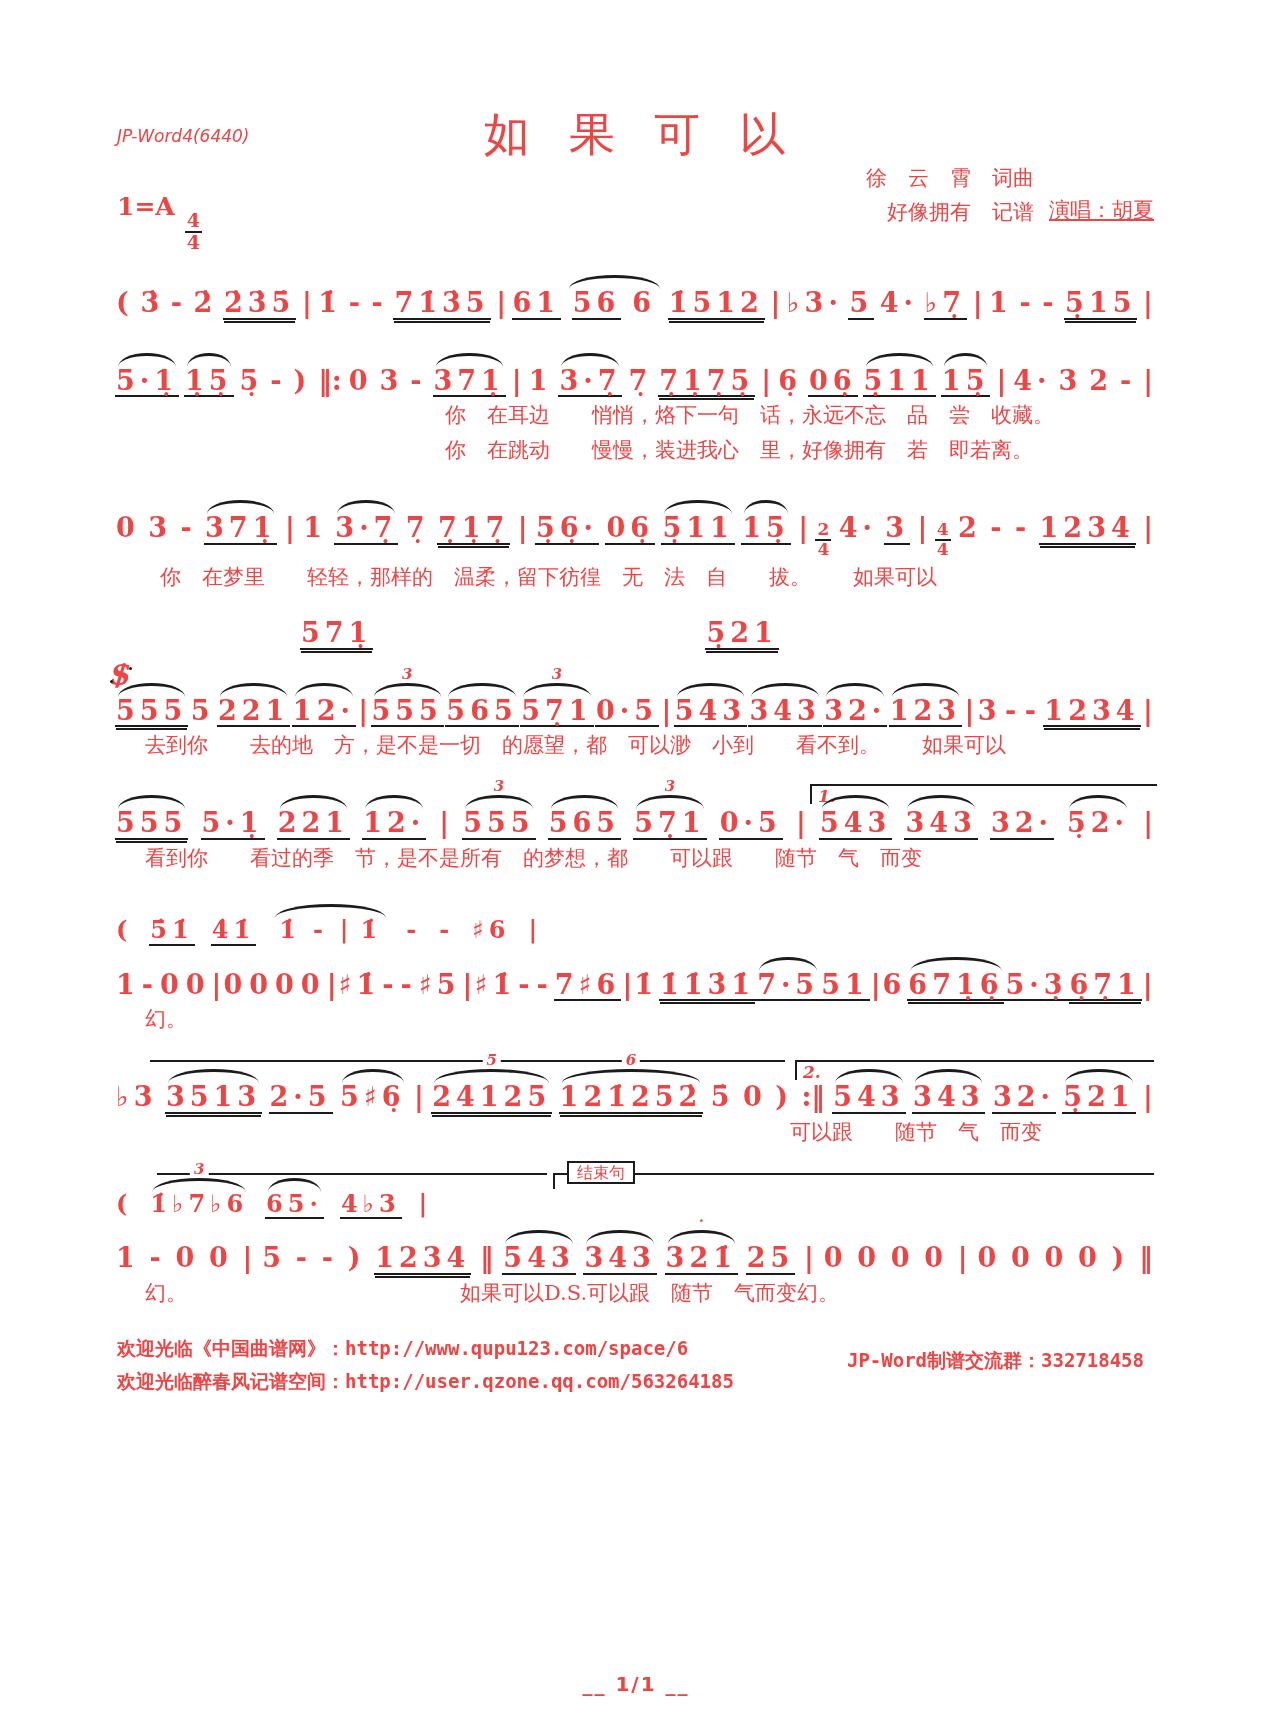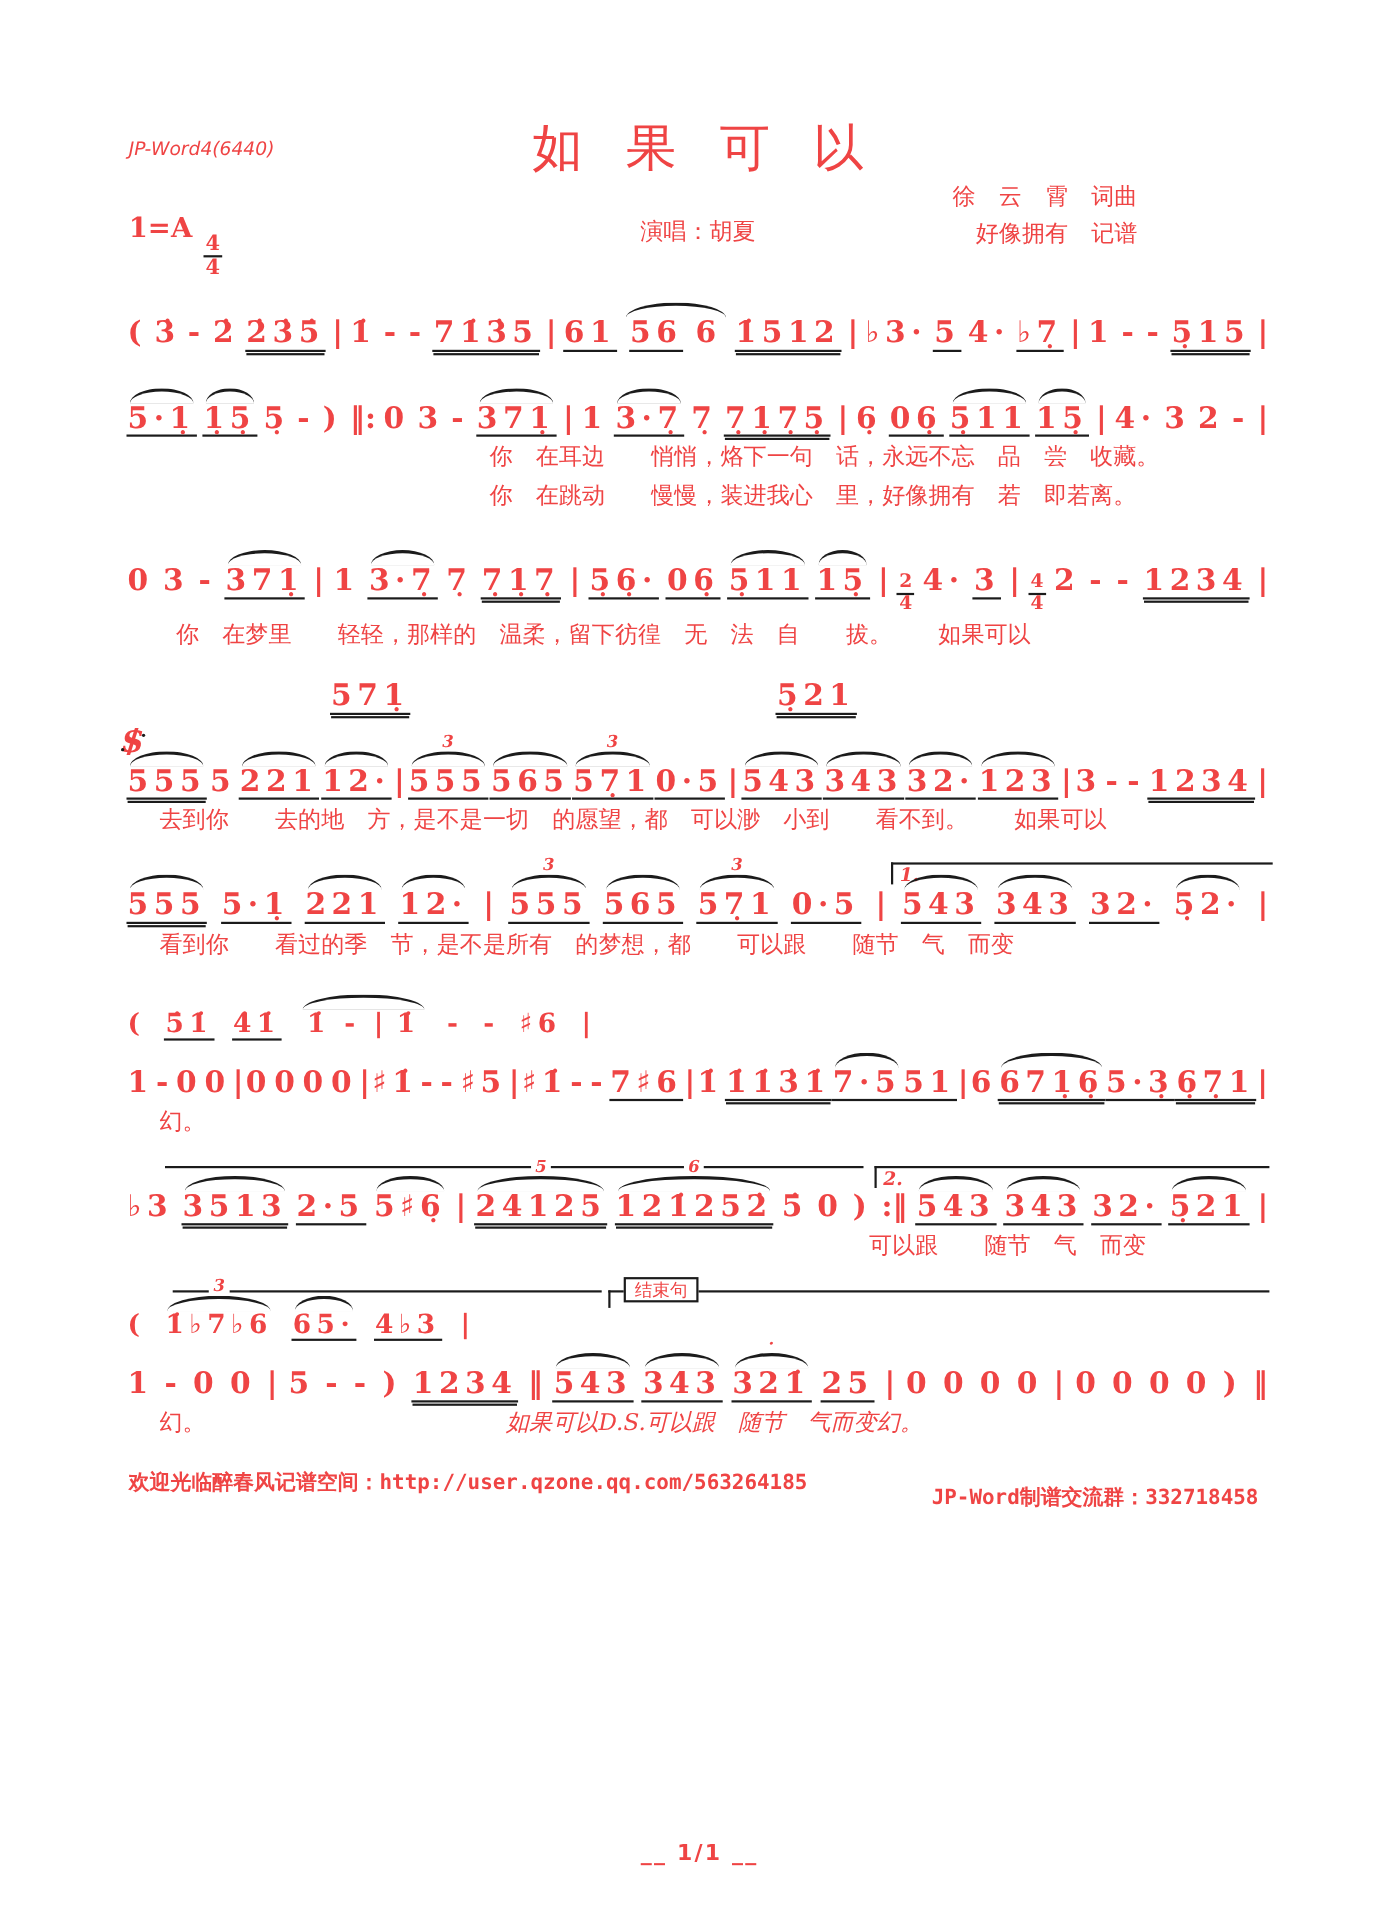--- a/index.html
+++ b/index.html
@@ -10,21 +10,21 @@
     font-family:"DejaVu Serif","Liberation Serif",serif;
   }
   
   .header{position:relative;height:152px;}
   .software{position:absolute;left:2px;top:14px;font:italic 17px "DejaVu Sans","Liberation Sans",sans-serif;}
   .title{position:absolute;left:0;right:0;top:-8px;margin:0;text-align:center;
          font-weight:normal;font-size:46px;letter-spacing:0.85em;text-indent:0.85em;}
   .credit{position:absolute;right:120px;font-size:21px;white-space:pre;}
   .credit1{top:52px;}
   .credit2{top:86px;}
-  .singer{position:absolute;left:0;right:0;top:84px;text-align:center;font-size:21px;}
+  .singer{position:absolute;left:0;right:0;top:84px;text-align:right;font-size:21px;text-decoration:underline;}
   .key{position:absolute;left:2px;top:80px;font-weight:bold;font-size:25px;}
   .key-ts{display:inline-flex;flex-direction:column;align-items:center;font-size:19px;line-height:1.05;
           vertical-align:-12px;margin-left:10px;font-weight:bold;}
   .key-ts .den{border-top:2px solid #1b1b1b;padding:0 2px;}
   
   .system{position:relative;margin-bottom:22px;}
   .notes-row{font-weight:bold;font-size:27px;line-height:1.1;padding-top:24px;}
   .notes-row.just{display:flex;justify-content:space-between;align-items:baseline;}
   .notes-row.nat{display:flex;justify-content:flex-start;gap:16px;align-items:baseline;}
   .notes-row.small{font-size:24px;padding-top:20px;}
@@ -351,27 +351,28 @@
           <span class="tok bar"><span class="core">|</span></span>
           <span class="tok"><span class="core">0</span></span>
           <span class="tok"><span class="core">0</span></span>
           <span class="tok"><span class="core">0</span></span>
           <span class="tok"><span class="core">0</span></span>
           <span class="tok"><span class="core">)</span></span>
           <span class="tok bar"><span class="core">‖</span></span>
         </div>
         <div class="lyric-row">
           <span class="lyric-seg" style="left: 30px;">幻。</span>
-          <span class="lyric-seg" style="left: 345px; font-style: italic;">如果可以D.S.可以跟　随节　气而变幻。</span>
+          <span class="lyric-seg" style="left: 345px;">如果可以D.S.可以跟　随节　气而变幻。</span>
         </div>
       </div>
     </div>
 
   <div class="footer">
     <div class="f-left">
+      <div>欢迎光临《中国曲谱网》：http://www.qupu123.com/space/6</div>
       <div>欢迎光临醉春风记谱空间：http://user.qzone.qq.com/563264185</div>
     </div>
     <div class="f-right">JP-Word制谱交流群：332718458</div>
   </div>
 
   <div class="pageno">__ 1/1 __</div>
 
 </div>
 
 </body></html>

